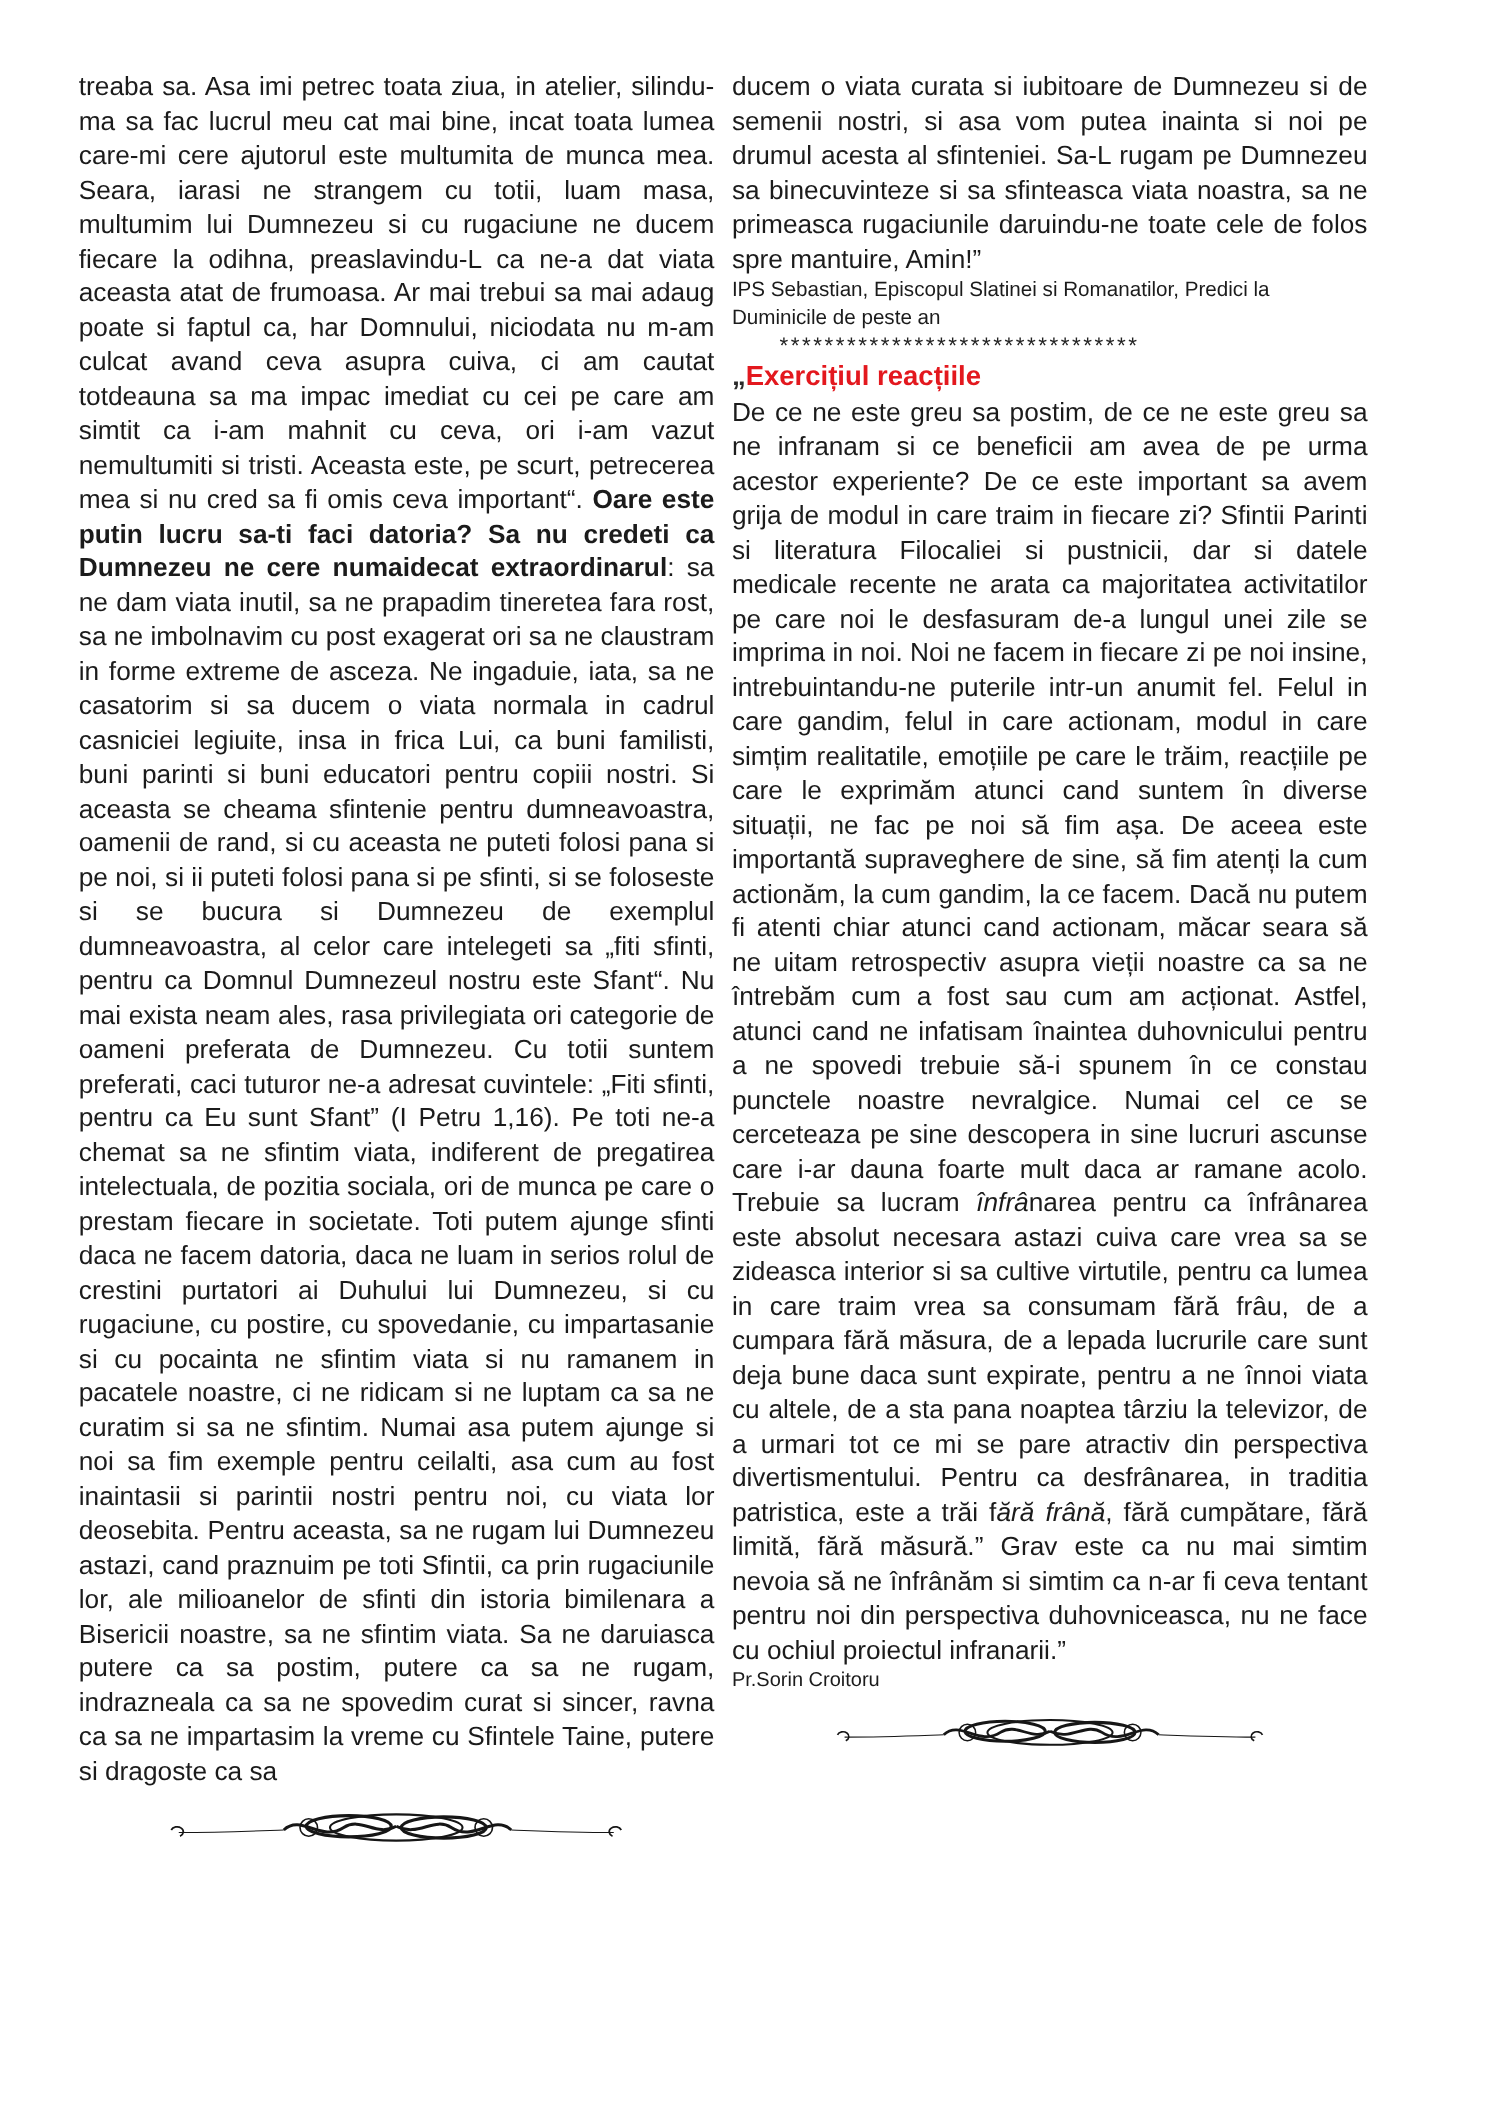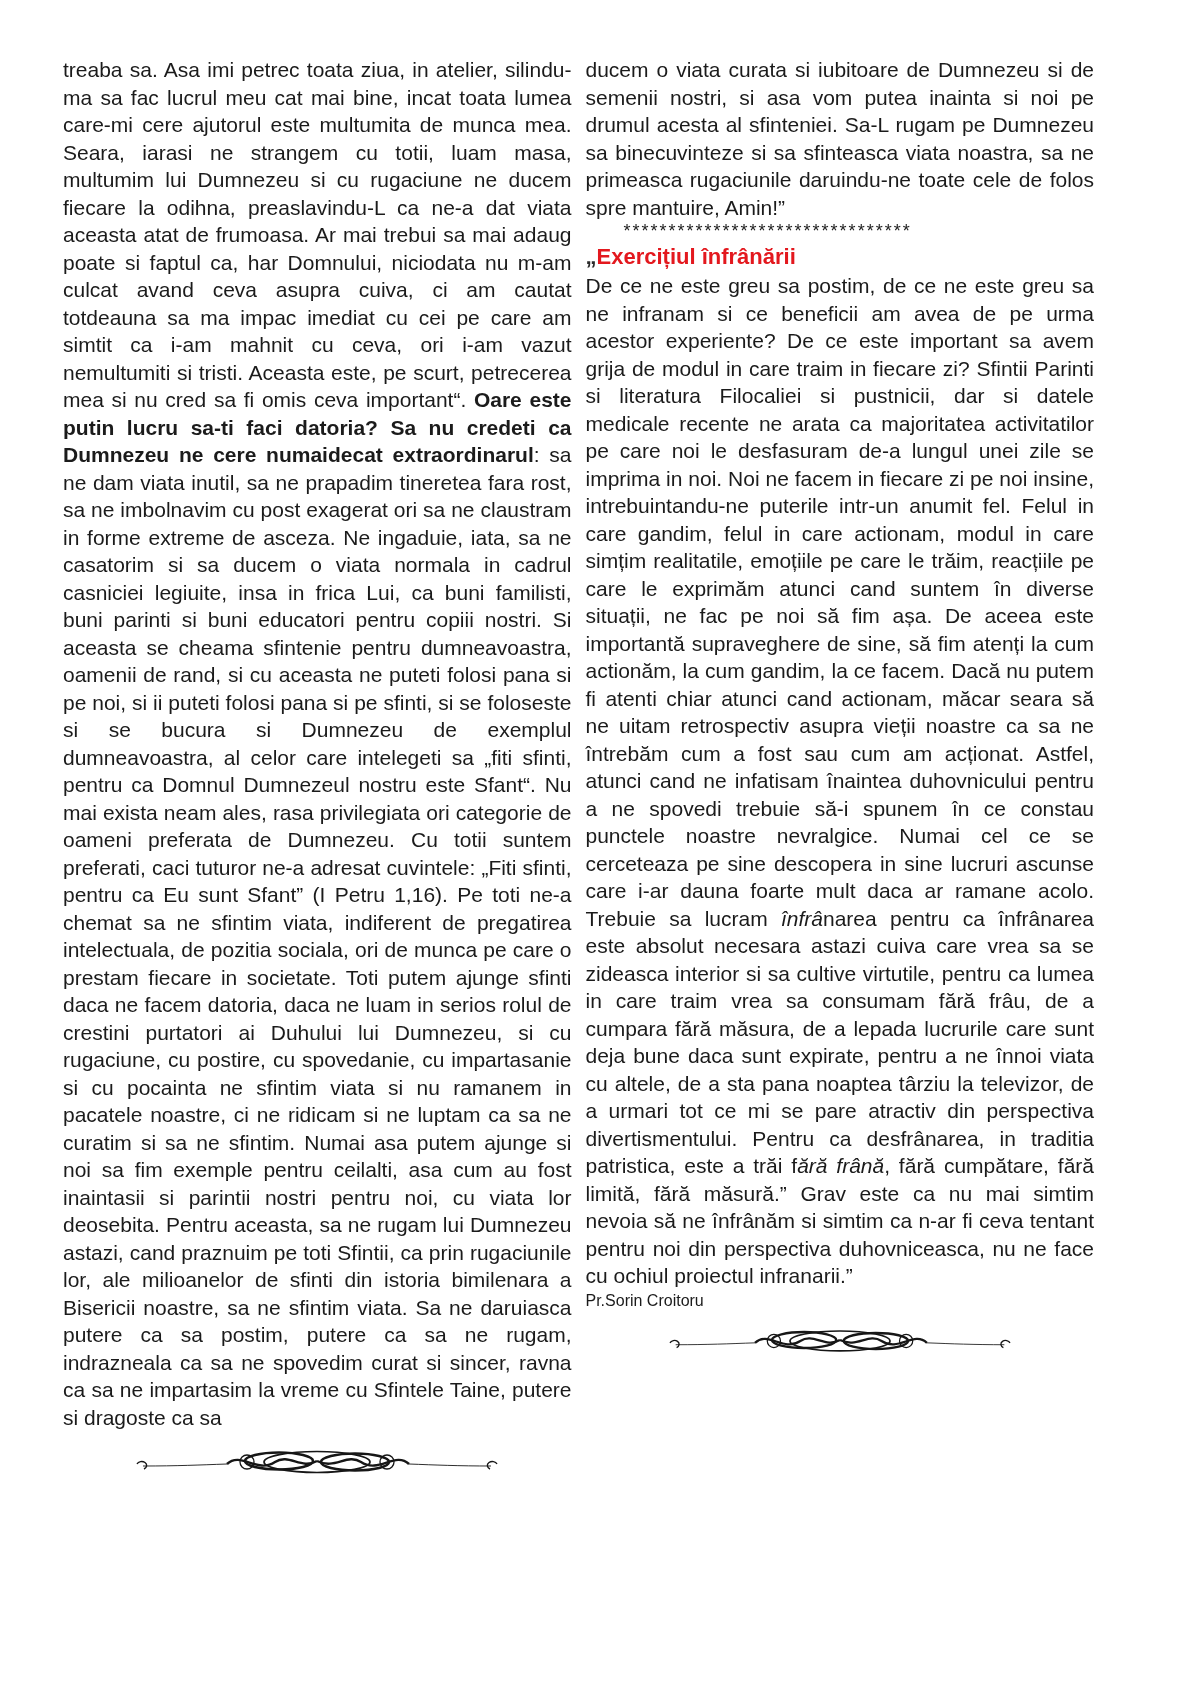--- a/index.html
+++ b/index.html
@@ -96,24 +96,25 @@
           <circle cx="120" cy="19" r="7" stroke-width="1.3"></circle>
           <circle cx="260" cy="19" r="7" stroke-width="1.3"></circle>
         </g>
       </svg>
     </div>
   </div>
 
   <div class="col">
     <p>ducem o viata curata si iubitoare de Dumnezeu si de semenii nostri, si asa vom putea inainta si noi pe drumul acesta al sfinteniei. Sa-L rugam pe Dumnezeu sa binecuvinteze si sa sfinteasca viata noastra, sa ne primeasca rugaciunile daruindu-ne toate cele de folos spre mantuire, Amin!”</p>
 
+    <div class="attribution">IPS Sebastian, Episcopul Slatinei si Romanatilor, Predici la Duminicile de peste an</div>
 
     <div class="separator">********************************</div>
 
-    <div class="section-heading"><span class="quote-mark">„</span><span>Exercițiul înfrânării</span></div>
+    <div class="section-heading"><span class="quote-mark">„</span><span>Exercițiul reacțiile</span></div>
 
     <p><span>De ce ne este greu sa postim, de ce ne este greu sa ne infranam si ce beneficii am avea de pe urma acestor experiente? De ce este important sa avem grija de modul in care traim in fiecare zi? Sfintii Parinti si literatura Filocaliei si pustnicii, dar si datele medicale recente ne arata ca majoritatea activitatilor pe care noi le desfasuram de-a lungul unei zile se imprima in noi. Noi ne facem in fiecare zi pe noi insine, intrebuintandu-ne puterile intr-un anumit fel. Felul in care gandim, felul in care actionam, modul in care simțim realitatile, emoțiile pe care le trăim, reacțiile pe care le exprimăm atunci cand suntem în diverse situații, ne fac pe noi să fim așa. De aceea este importantă supraveghere de sine, să fim atenți la cum actionăm, la cum gandim, la ce facem. Dacă nu putem fi atenti chiar atunci cand actionam, măcar seara să ne uitam retrospectiv asupra vieții noastre ca sa ne întrebăm cum a fost sau cum am acționat. Astfel, atunci cand ne infatisam înaintea duhovnicului pentru a ne spovedi trebuie să-i spunem în ce constau punctele noastre nevralgice. Numai cel ce se cerceteaza pe sine descopera in sine lucruri ascunse care i-ar dauna foarte mult daca ar ramane acolo. Trebuie sa lucram </span><i class="italic-run">înfrâ</i><span>narea pentru ca înfrânarea este absolut necesara astazi cuiva care vrea sa se zideasca interior si sa cultive virtutile, pentru ca lumea in care traim vrea sa consumam fără frâu, de a cumpara fără măsura, de a lepada lucrurile care sunt deja bune daca sunt expirate, pentru a ne înnoi viata cu altele, de a sta pana noaptea târziu la televizor, de a urmari tot ce mi se pare atractiv din perspectiva divertismentului. Pentru ca desfrânarea, in traditia patristica, este a trăi f</span><i class="italic-run">ără frână</i><span>, fără cumpătare, fără limită, fără măsură.” Grav este ca nu mai simtim nevoia să ne înfrânăm si simtim ca n-ar fi ceva tentant pentru noi din perspectiva duhovniceasca, nu ne face cu ochiul proiectul infranarii.”</span></p>
 
     <div class="author">Pr.Sorin Croitoru</div>
 
     <div class="ornament">
       <svg width="370" height="34" viewBox="0 0 380 36" aria-hidden="true">
         <g fill="none" stroke="#161616">
           <path d="M10 21 a5 4 0 1 1 7 5" stroke-width="1.4"></path>
           <path d="M16 23 C 50 23, 72 22, 100 21" stroke-width="0.9"></path>

